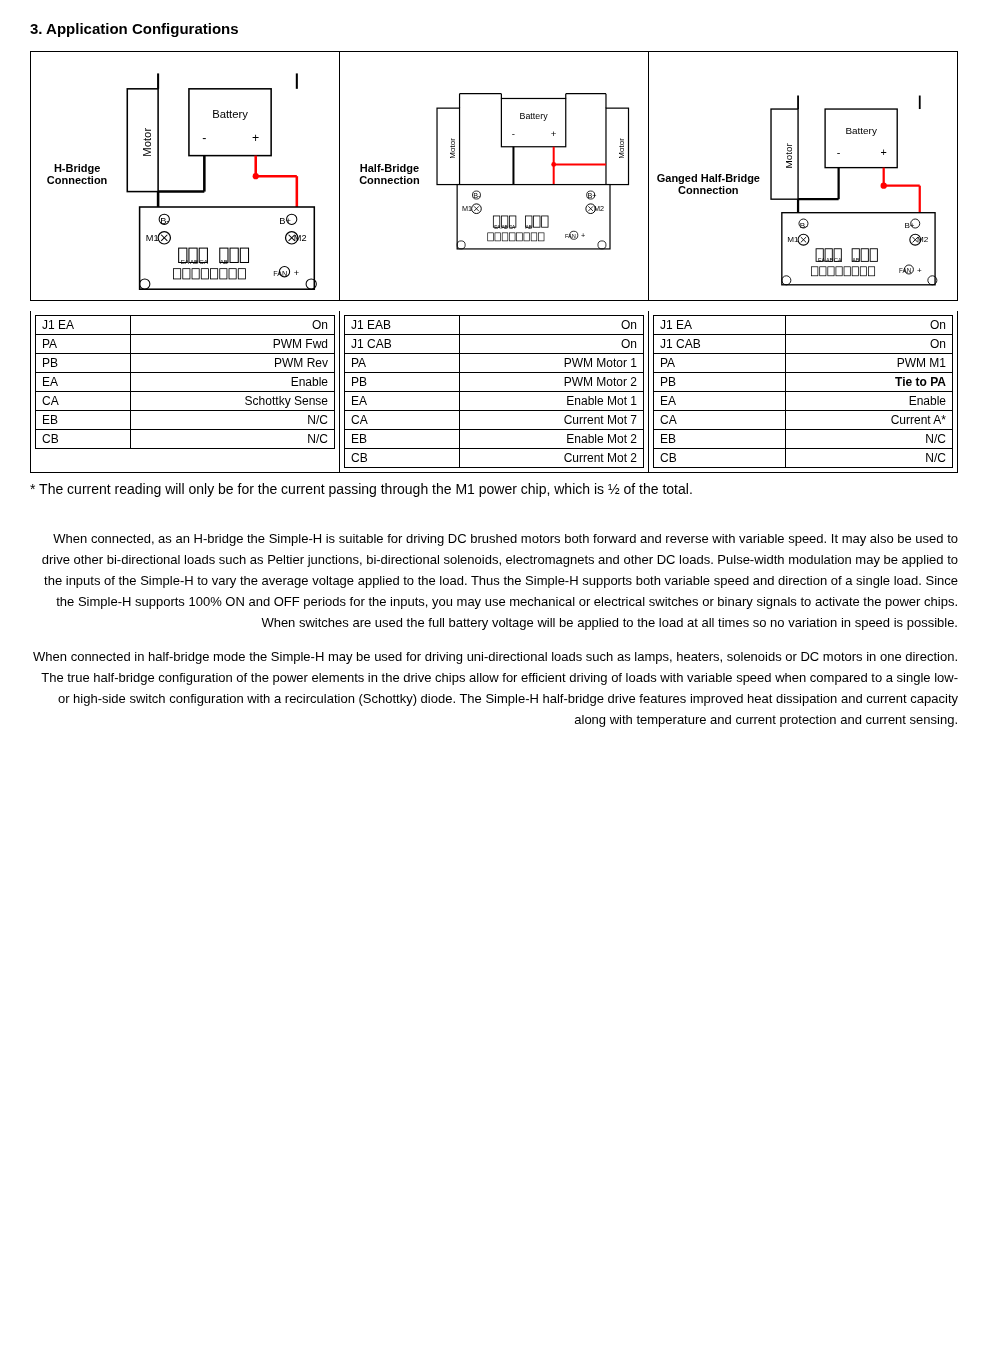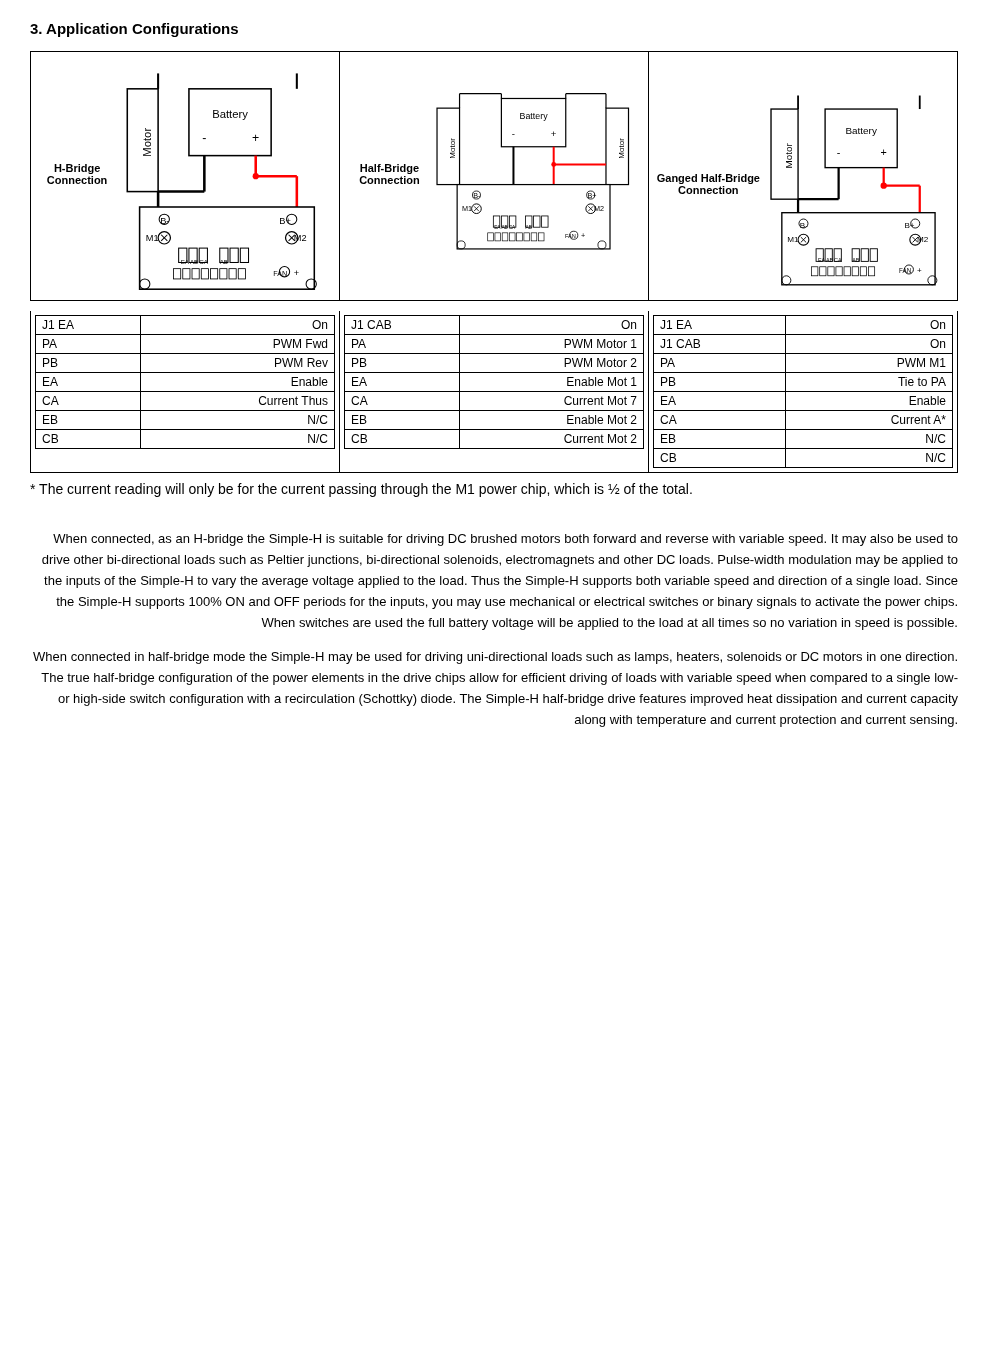--- a/index.html
+++ b/index.html
@@ -64,21 +64,21 @@
     }
     .config-table td {
       border: 1px solid #000;
       padding: 2px 6px;
       text-align: right;
     }
     .config-table td:first-child {
       text-align: left;
       font-weight: normal;
     }
-    .bold-cell { font-weight: normal; }
+    .bold-cell { font-weight: bold; }
 
     .footnote {
       font-size: 14px;
       margin-bottom: 14px;
       line-height: 1.5;
     }
     .body-text {
       font-size: 13px;
       line-height: 1.6;
       margin-bottom: 14px;
@@ -340,37 +340,41 @@
       <tr>
         <td>PB</td>
         <td>PWM Rev</td>
       </tr>
       <tr>
         <td>EA</td>
         <td>Enable</td>
       </tr>
       <tr>
         <td>CA</td>
-        <td>Current Thus</td>
+        <td>Schottky Sense</td>
       </tr>
       <tr>
         <td>EB</td>
         <td>N/C</td>
       </tr>
       <tr>
         <td>CB</td>
         <td>N/C</td>
       </tr>
     </tbody>
       </table>
   </div>
 
   <div class="table-cell">
     <table class="config-table">
       <tbody>
+          <tr>
+        <td>J1 EAB</td>
+        <td>On</td>
+      </tr>
       <tr>
         <td>J1 CAB</td>
         <td>On</td>
       </tr>
       <tr>
         <td>PA</td>
         <td>PWM Motor 1</td>
       </tr>
       <tr>
         <td>PB</td>

